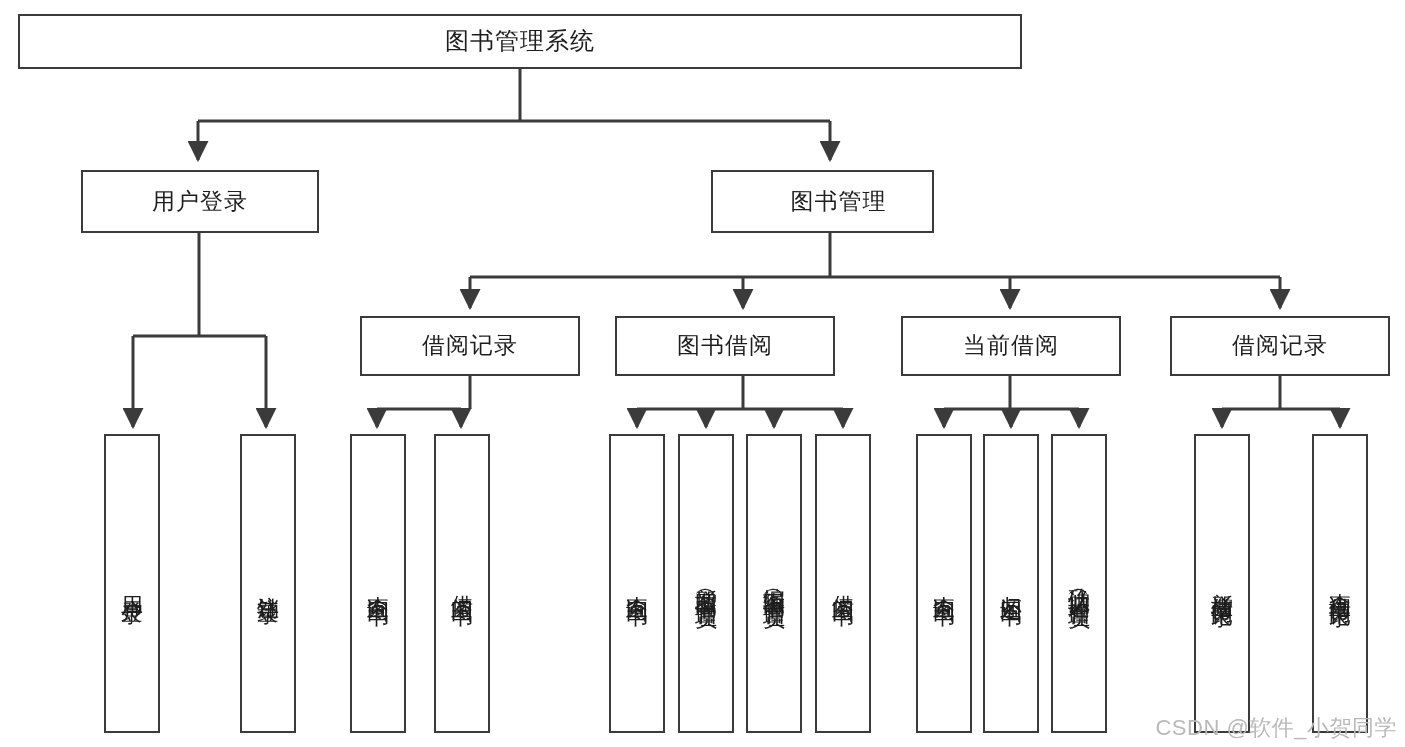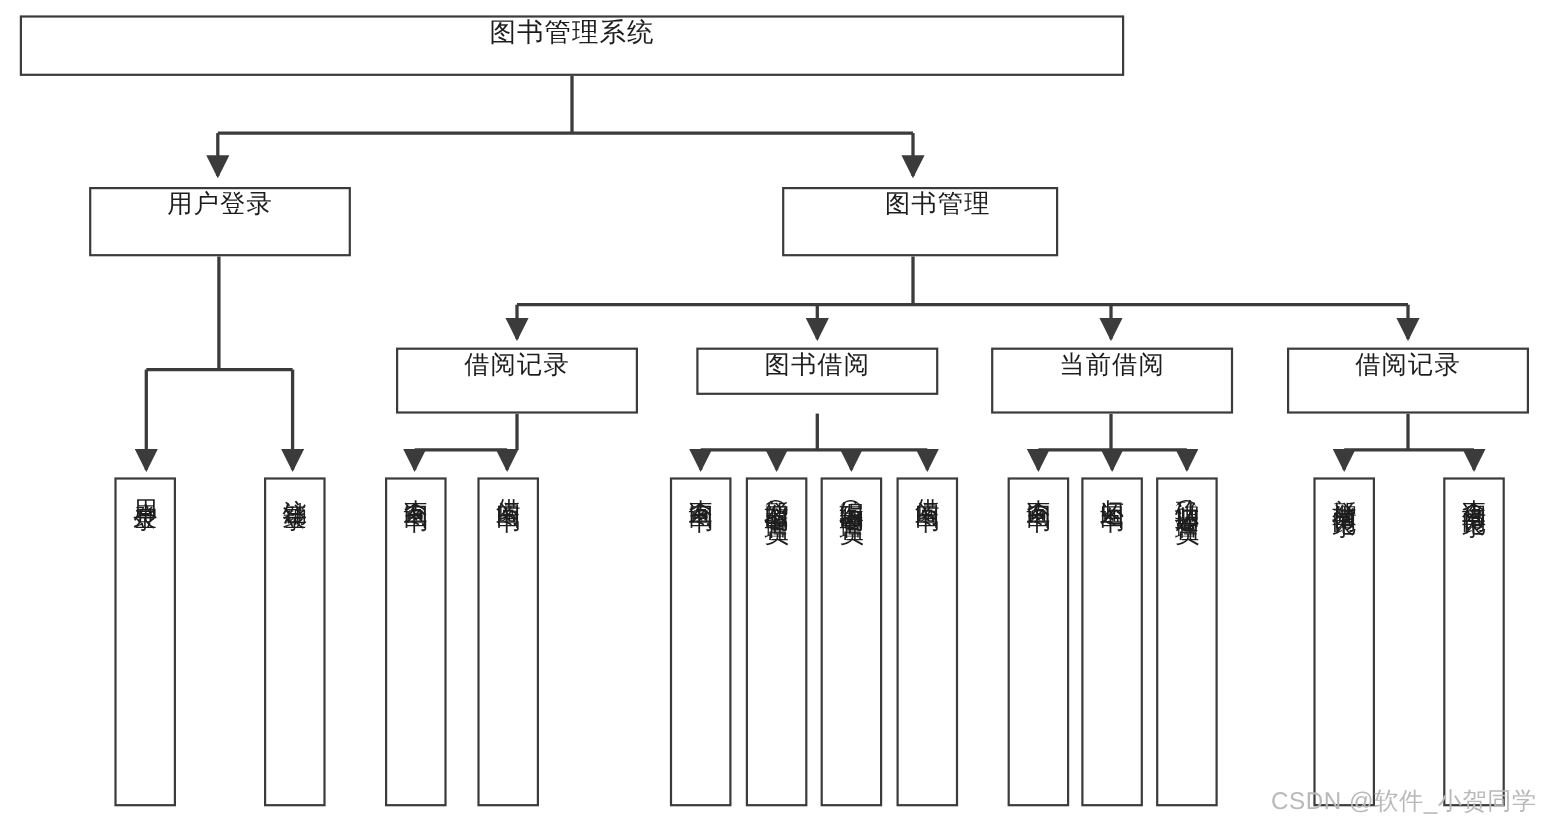--- a/index.html
+++ b/index.html
@@ -24,21 +24,21 @@
     width: 1405px;
     height: 747px;
     pointer-events: none;
   }
   .node {
     position: absolute;
     box-sizing: border-box;
     background: #ffffff;
     border: 2px solid #3b3b3b;
     display: flex;
-    align-items: flex-start;
+    align-items: center;
     justify-content: center;
     color: #1d1d1d;
     line-height: 1.18;
     text-align: center;
   }
   .node.horiz {
     font-size: 23px;
     letter-spacing: 1px;
   }
   .node.vert {
@@ -121,28 +121,28 @@
     </g>
   </svg>
 
   <div class="node horiz root" style="left:18px; top:14px; width:1004px; height:55px;">
     <span>图书管理系统</span>
   </div>
 
   <div class="node horiz" style="left:81px; top:170px; width:238px; height:63px;">
     <span>用户登录</span>
   </div>
-  <div class="node horiz" style="left:711px; top:170px; width:251px; height:63px;padding-left:32px;">
+  <div class="node horiz" style="left:711px; top:170px; width:223px; height:63px;padding-left:32px;">
     <span>图书管理</span>
   </div>
 
   <div class="node horiz" style="left:360px; top:316px; width:220px; height:60px;">
     <span>借阅记录</span>
   </div>
-  <div class="node horiz" style="left:633px; top:316px; width:220px; height:43px;">
+  <div class="node horiz" style="left:615px; top:316px; width:220px; height:60px;">
     <span>图书借阅</span>
   </div>
   <div class="node horiz" style="left:1170px; top:316px; width:220px; height:60px;">
     <span>借阅记录</span>
   </div>
   <div class="node horiz" style="left:901px; top:316px; width:220px; height:60px;">
     <span>当前借阅</span>
   </div>
 
   <div class="node vert" style="left:104px; top:434px; width:56px; height:299px;">

